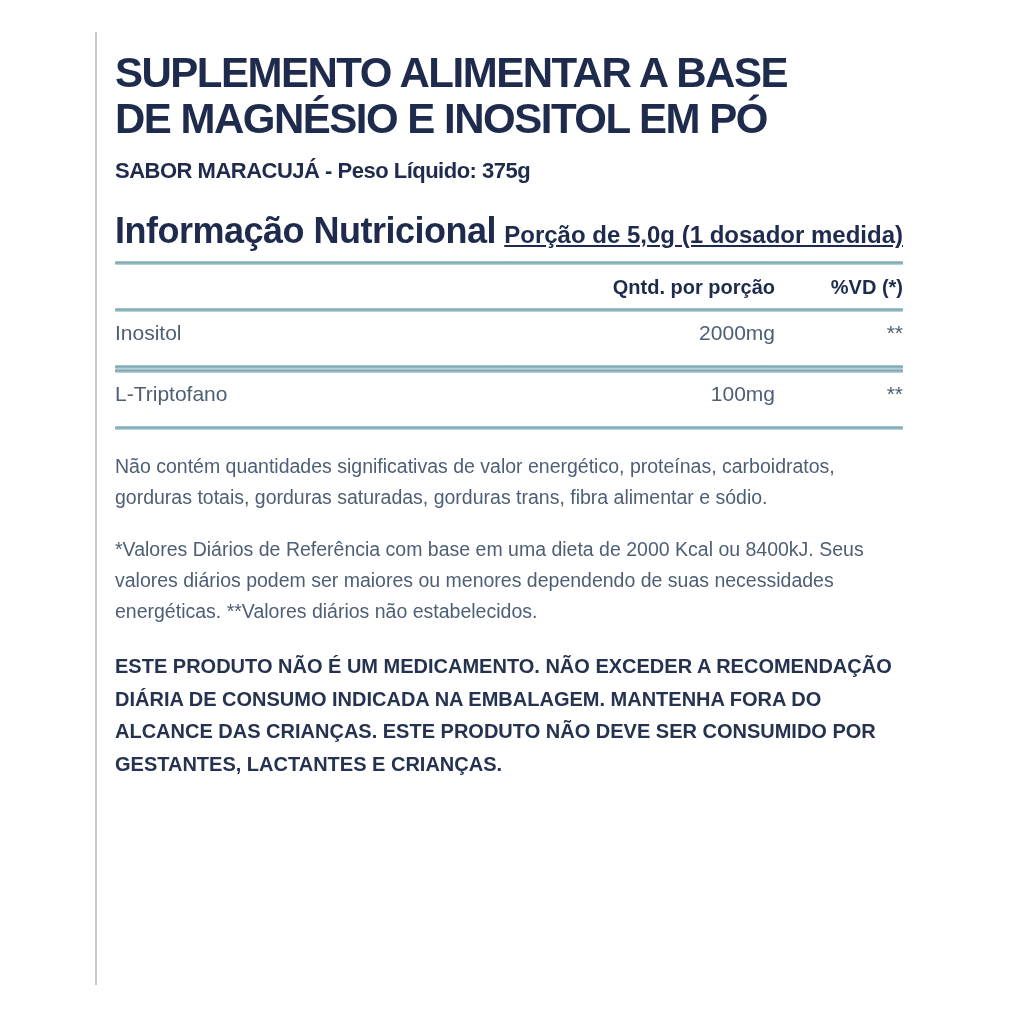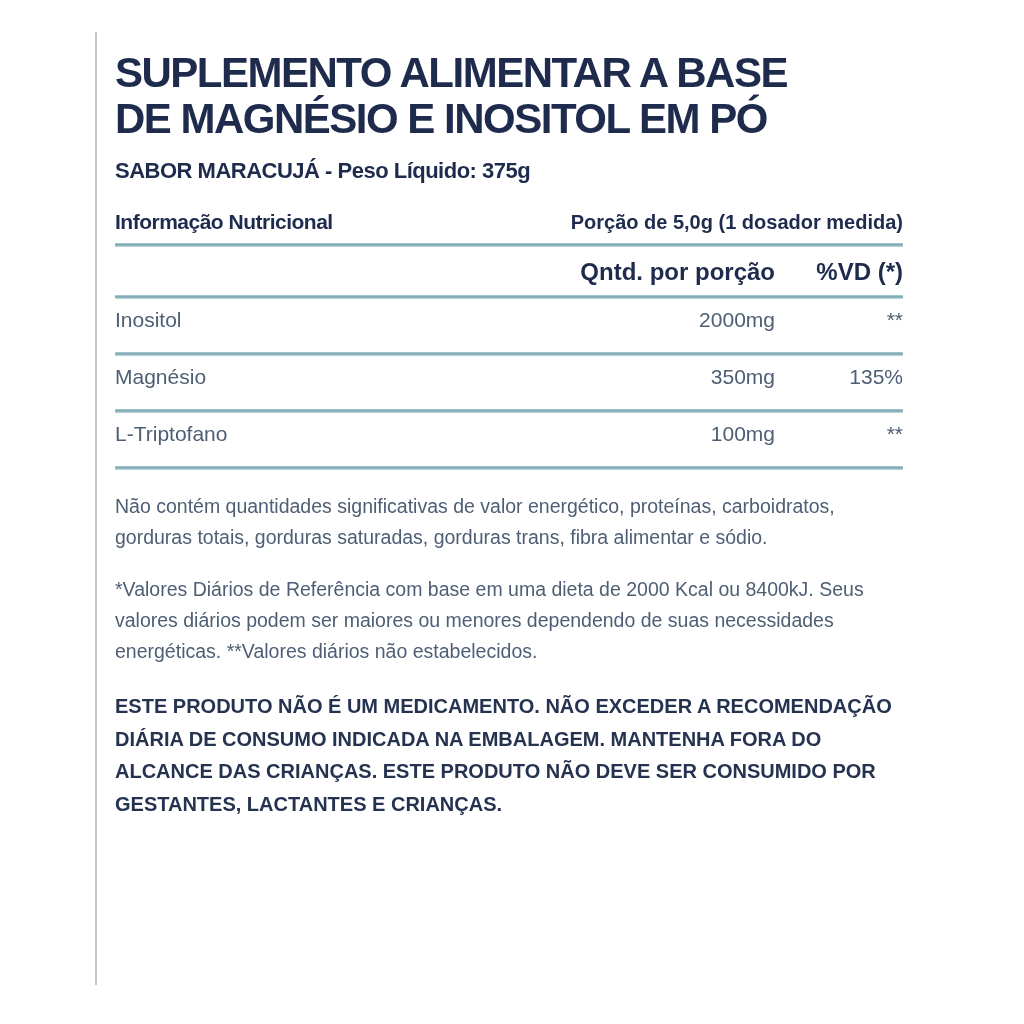--- a/index.html
+++ b/index.html
@@ -48,42 +48,43 @@
     color: var(--navy, #1e2b4d);
   }
   
   .section-row {
     margin-top: 26px;
     display: flex;
     justify-content: space-between;
     align-items: baseline;
   }
   .section-title {
-    font-size: 21px;
+    font-size: 36px;
     font-weight: bold;
     letter-spacing: -0.5px;
     color: var(--navy, #1e2b4d);
   }
   .portion {
-    font-size: 20px;
+    font-size: 24px;
     font-weight: bold;
     color: var(--navy, #1e2b4d);
+    text-decoration: underline;
   }
   .rule {
     height: 4px;
     background: linear-gradient(to bottom, #add0d6 0%, var(--teal, #79a4ae) 45%, var(--teal-light, #c9dee2) 100%);
     border-radius: 1px;
   }
   .rule.head { margin-top: 9px; }
   .thead {
     display: flex;
     justify-content: flex-end;
     align-items: flex-start;
     padding: 11px 0 9px 0;
-    font-size: 24px;
+    font-size: 20px;
     font-weight: bold;
     color: var(--navy, #1e2b4d);
   }
   .col-vd { width: 128px; text-align: right; }
   .t-row {
     display: flex;
     align-items: baseline;
     padding: 9px 0 20px 0;
     font-size: 21px;
     color: var(--slate, #4e5e74);
@@ -135,25 +136,20 @@
     <div class="rule"></div>
 
     <div class="t-row">
       <span class="t-name">Inositol</span>
       <span class="t-qty">2000mg</span>
       <span class="t-vd">**</span>
     </div>
 
     <div class="rule"></div>
 
-    <div class="t-row">
-      <span class="t-name">Magnésio</span>
-      <span class="t-qty">350mg</span>
-      <span class="t-vd">135%</span>
-    </div>
 
     <div class="rule"></div>
 
     <div class="t-row">
       <span class="t-name">L-Triptofano</span>
       <span class="t-qty">100mg</span>
       <span class="t-vd">**</span>
     </div>
 
     <div class="rule"></div>

